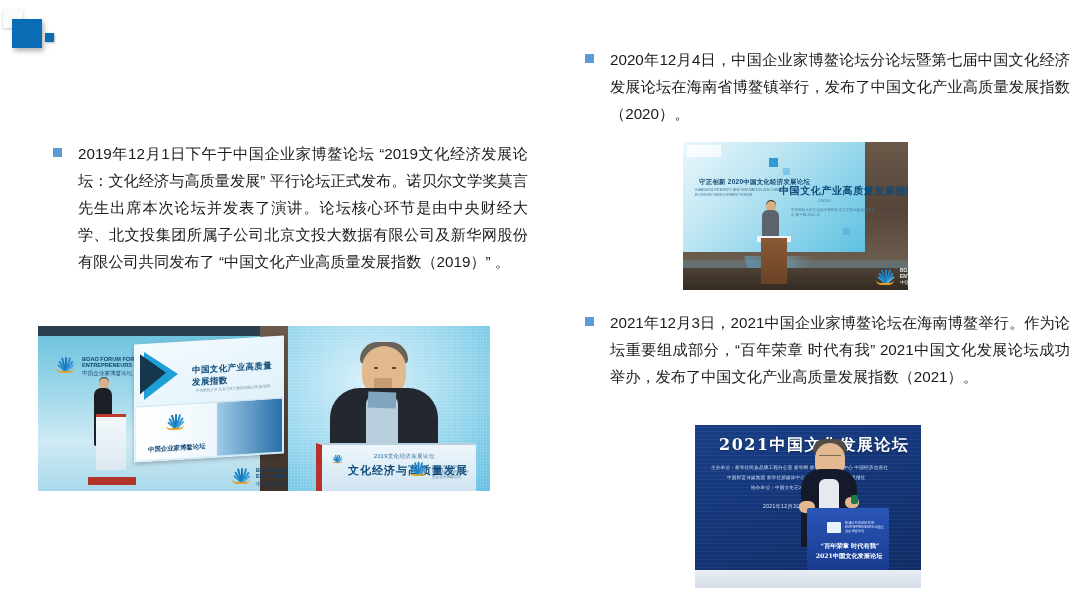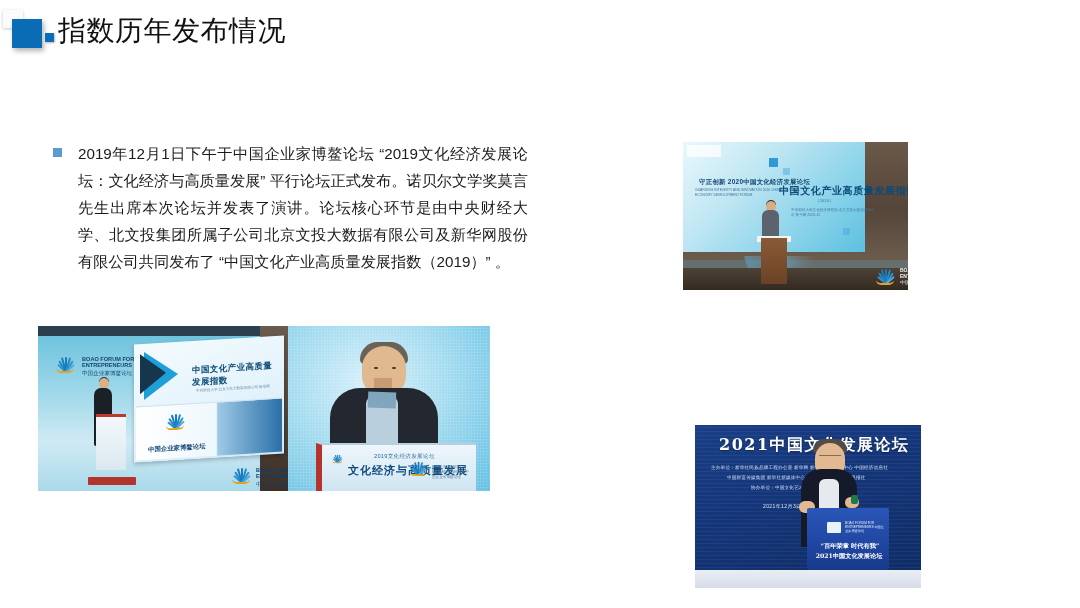--- a/index.html
+++ b/index.html
@@ -390,21 +390,20 @@
 <body>
 
 <div class="slide">
 
   <div class="deco">
     <div class="deco-white"></div>
     <div class="deco-big"></div>
     <div class="deco-small"></div>
   </div>
 
-  <div class="page-title">指数历年发布情况</div>
 
   <div class="col-left">
 
     <div class="bullet-block">
       <div class="bullet-marker"></div>
       <div class="bullet-text">2019年12月1日下午于中国企业家博鳌论坛 “2019文化经济发展论坛：文化经济与高质量发展” 平行论坛正式发布。诺贝尔文学奖莫言先生出席本次论坛并发表了演讲。论坛核心环节是由中央财经大学、北文投集团所属子公司北京文投大数据有限公司及新华网股份有限公司共同发布了 “中国文化产业高质量发展指数（2019）” 。</div>
     </div>
 
     <div class="photo-row" style="left:0; top:186px;">
 
@@ -514,20 +513,32 @@
                 <u></u>
             </div>
           </div>
           <div class="pright">BOAO FORUM FOR ENTREPRENEURS 中国企业家博鳌论坛</div>
         </div>
       </div>
 
     </div>
   </div>
 
+  <div class="col-right">
+
+    <div class="bullet-block">
+      <div class="bullet-marker"></div>
+      <div class="bullet-text">2020年12月4日，中国企业家博鳌论坛分论坛暨第七届中国文化经济发展论坛在海南省博鳌镇举行，发布了中国文化产业高质量发展指数（2020）。</div>
+    </div>
+
+    <div class="bullet-block" style="margin-top:182px;">
+      <div class="bullet-marker"></div>
+      <div class="bullet-text">2021年12月3日，2021中国企业家博鳌论坛在海南博鳌举行。作为论坛重要组成部分，“百年荣章 时代有我” 2021中国文化发展论坛成功举办，发布了中国文化产业高质量发展指数（2021）。</div>
+    </div>
+  </div>
 
   <div class="p2020">
     <div class="ledwall">
       <div class="l-logo"></div>
       <div class="l-head">守正创新 2020中国文化经济发展论坛</div>
       <div class="l-head2">GUARDING INTEGRITY AND INNOVATION 2020 CHINA CULTURAL ECONOMY DEVELOPMENT FORUM</div>
       <div class="sq sq1"></div>
       <div class="sq sq2"></div>
       <div class="sq sq3"></div>
       <div class="r-head">中国文化产业高质量发展指数</div>

